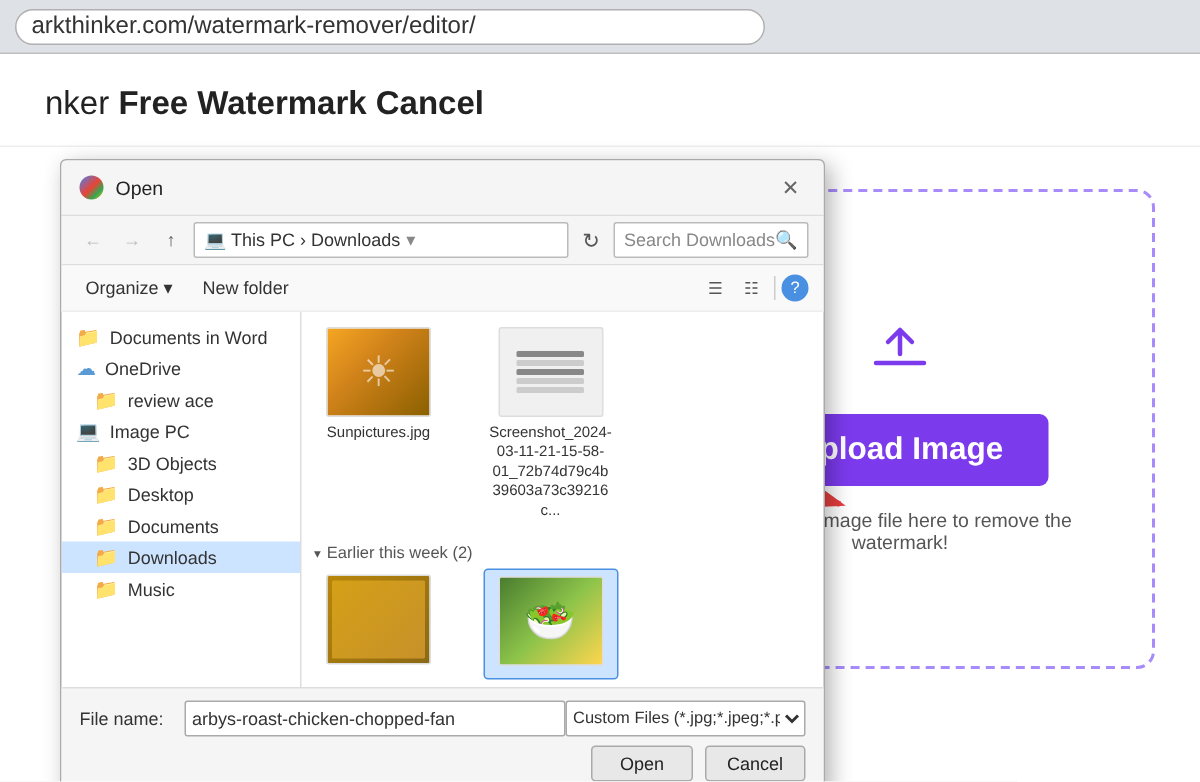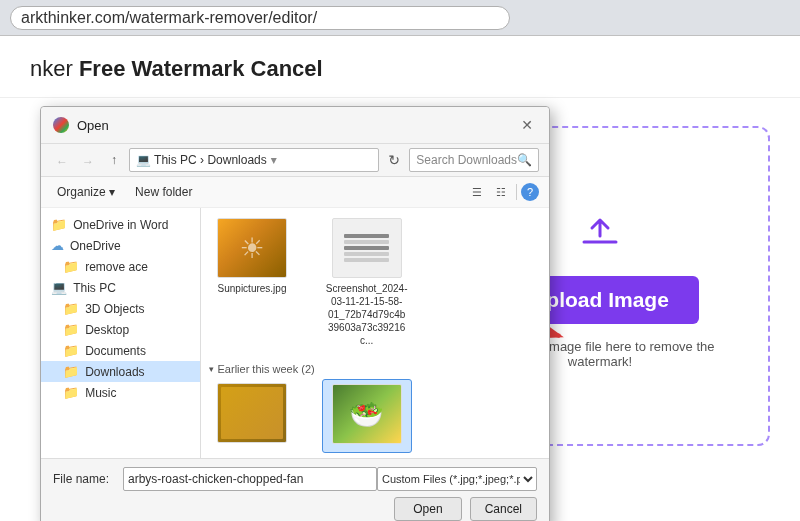--- a/index.html
+++ b/index.html
@@ -208,21 +208,21 @@
       background: white;
       border: 1px solid #bbb;
       border-radius: 2px;
       height: 24px;
       width: 130px;
       padding: 0 6px;
       font-size: 12px;
       color: #888;
       display: flex;
       align-items: center;
-      justify-content: flex-end;
+      justify-content: flex-start;
     }
 
     
     .organize-bar {
       background: #f9f9f9;
       border-bottom: 1px solid #eee;
       padding: 4px 10px;
       display: flex;
       align-items: center;
       gap: 8px;
@@ -552,33 +552,33 @@
         <span style="width:1px;height:16px;background:#ccc;margin:0 2px;display:inline-block;"></span>
         <button class="view-icon-btn" style="background:#4a90e2;color:white;border-radius:50%;width:18px;height:18px;">?</button>
       </div>
     </div>
 
     <div class="dialog-body">
 
       <div class="dialog-sidebar">
         <div class="sidebar-item">
           <span class="icon-folder-yellow">📁</span>
-          <span>OneDrive in Word</span>
+          <span>Documents in Word</span>
         </div>
         <div class="sidebar-item">
           <span class="icon-folder-blue">☁</span>
           <span>OneDrive</span>
         </div>
         <div class="sidebar-item sidebar-section-indent">
           <span class="icon-folder-yellow">📁</span>
-          <span>remove ace</span>
+          <span>review ace</span>
         </div>
         <div class="sidebar-item">
           <span class="icon-pc">💻</span>
-          <span>This PC</span>
+          <span>Image PC</span>
         </div>
         <div class="sidebar-item sidebar-section-indent">
           <span class="icon-folder-blue">📁</span>
           <span>3D Objects</span>
         </div>
         <div class="sidebar-item sidebar-section-indent">
           <span class="icon-folder-blue">📁</span>
           <span>Desktop</span>
         </div>
         <div class="sidebar-item sidebar-section-indent">

